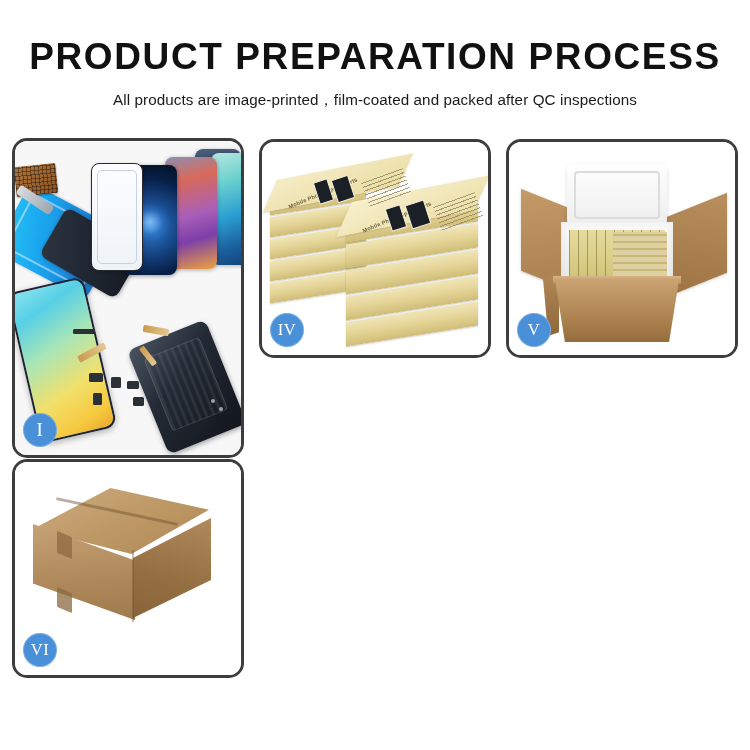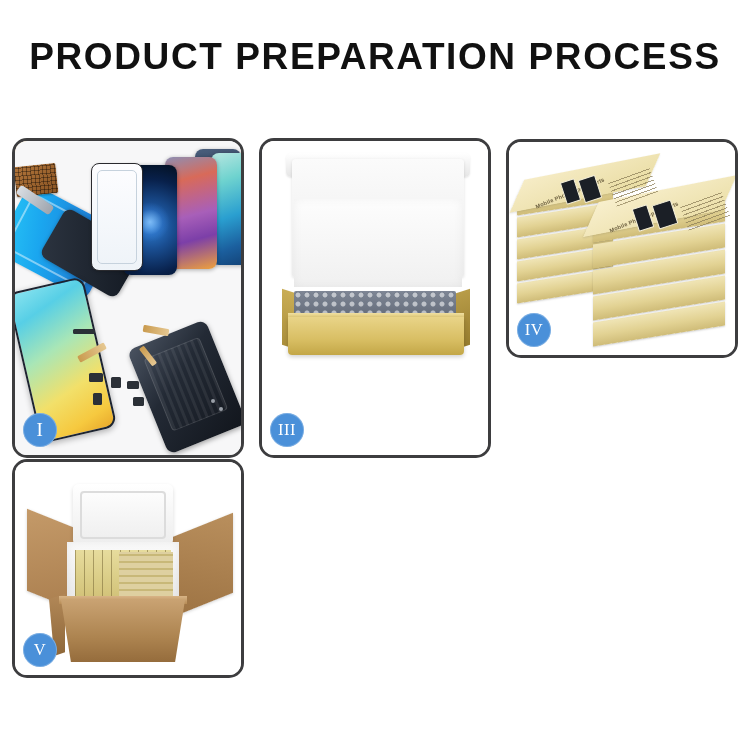--- a/index.html
+++ b/index.html
@@ -394,20 +394,21 @@
   .p6-edge {
     position:absolute; left:117px; top:88px; width:2px; height:72px;
     background:rgba(110,82,48,.4);
   }
 </style>
 </head>
 <body>
 
 <div class="header">
   <div class="title">PRODUCT PREPARATION PROCESS</div>
+  <div class="subtitle">All products are image-printed，film-coated and packed after QC inspections</div>
 </div>
 
 <div class="grid">
 
   <div class="panel r1">
     <div class="stage">
       <div class="p1bg"></div>
       <div class="ph p1-sticker"></div>
       <div class="ph p1-dark1"></div>
       <div class="ph p1-navy"></div>
@@ -430,34 +431,20 @@
       <div class="p1-flex" style="left:122px; top:212px; width:22px; height:6px; transform:rotate(52deg);"></div>
       <div class="p1-screw" style="left:196px; top:258px;"></div>
       <div class="p1-screw" style="left:204px; top:266px;"></div>
       <div class="p1-tool"></div>
       <div class="p1-cotton"></div>
     </div>
     <div class="badge">I</div>
   </div>
 
 
-  <div class="panel r1">
-    <div class="stage">
-      <div class="p3bg"></div>
-      <div class="p3-lidtop"></div>
-      <div class="p3-lid"></div>
-      <div class="p3-foam"></div>
-      <div class="p3-boxside"></div>
-      <div class="p3-boxside2"></div>
-      <div class="p3-bubble"></div>
-      <div class="p3-rim"></div>
-      <div class="p3-boxfront"></div>
-    </div>
-    <div class="badge small">III</div>
-  </div>
 
   <div class="panel r2">
     <div class="stage">
       <div class="p4bg"></div>
       <div class="p4-stack">
         <div class="p4-box p4L p4L5"></div>
         <div class="p4-box p4L p4L4"></div>
         <div class="p4-box p4L p4L3"></div>
         <div class="p4-box p4L p4L2"></div>
         <div class="p4-box p4L p4L1"></div>
@@ -490,14 +477,27 @@
       <div class="p5-foambox"></div>
       <div class="p5-inner"></div>
       <div class="p5-inner2"></div>
       <div class="p5-sideL"></div>
       <div class="p5-rim"></div>
       <div class="p5-front"></div>
     </div>
     <div class="badge small">V</div>
   </div>
 
+  <div class="panel r2">
+    <div class="stage">
+      <div class="p6bg"></div>
+      <div class="p6-top"></div>
+      <div class="p6-seam"></div>
+      <div class="p6-left"></div>
+      <div class="p6-right"></div>
+      <div class="p6-edge"></div>
+      <div class="p6-tapeA"></div>
+      <div class="p6-tapeB"></div>
+    </div>
+    <div class="badge small">VI</div>
+  </div>
 
 </div>
 
 </body></html>

